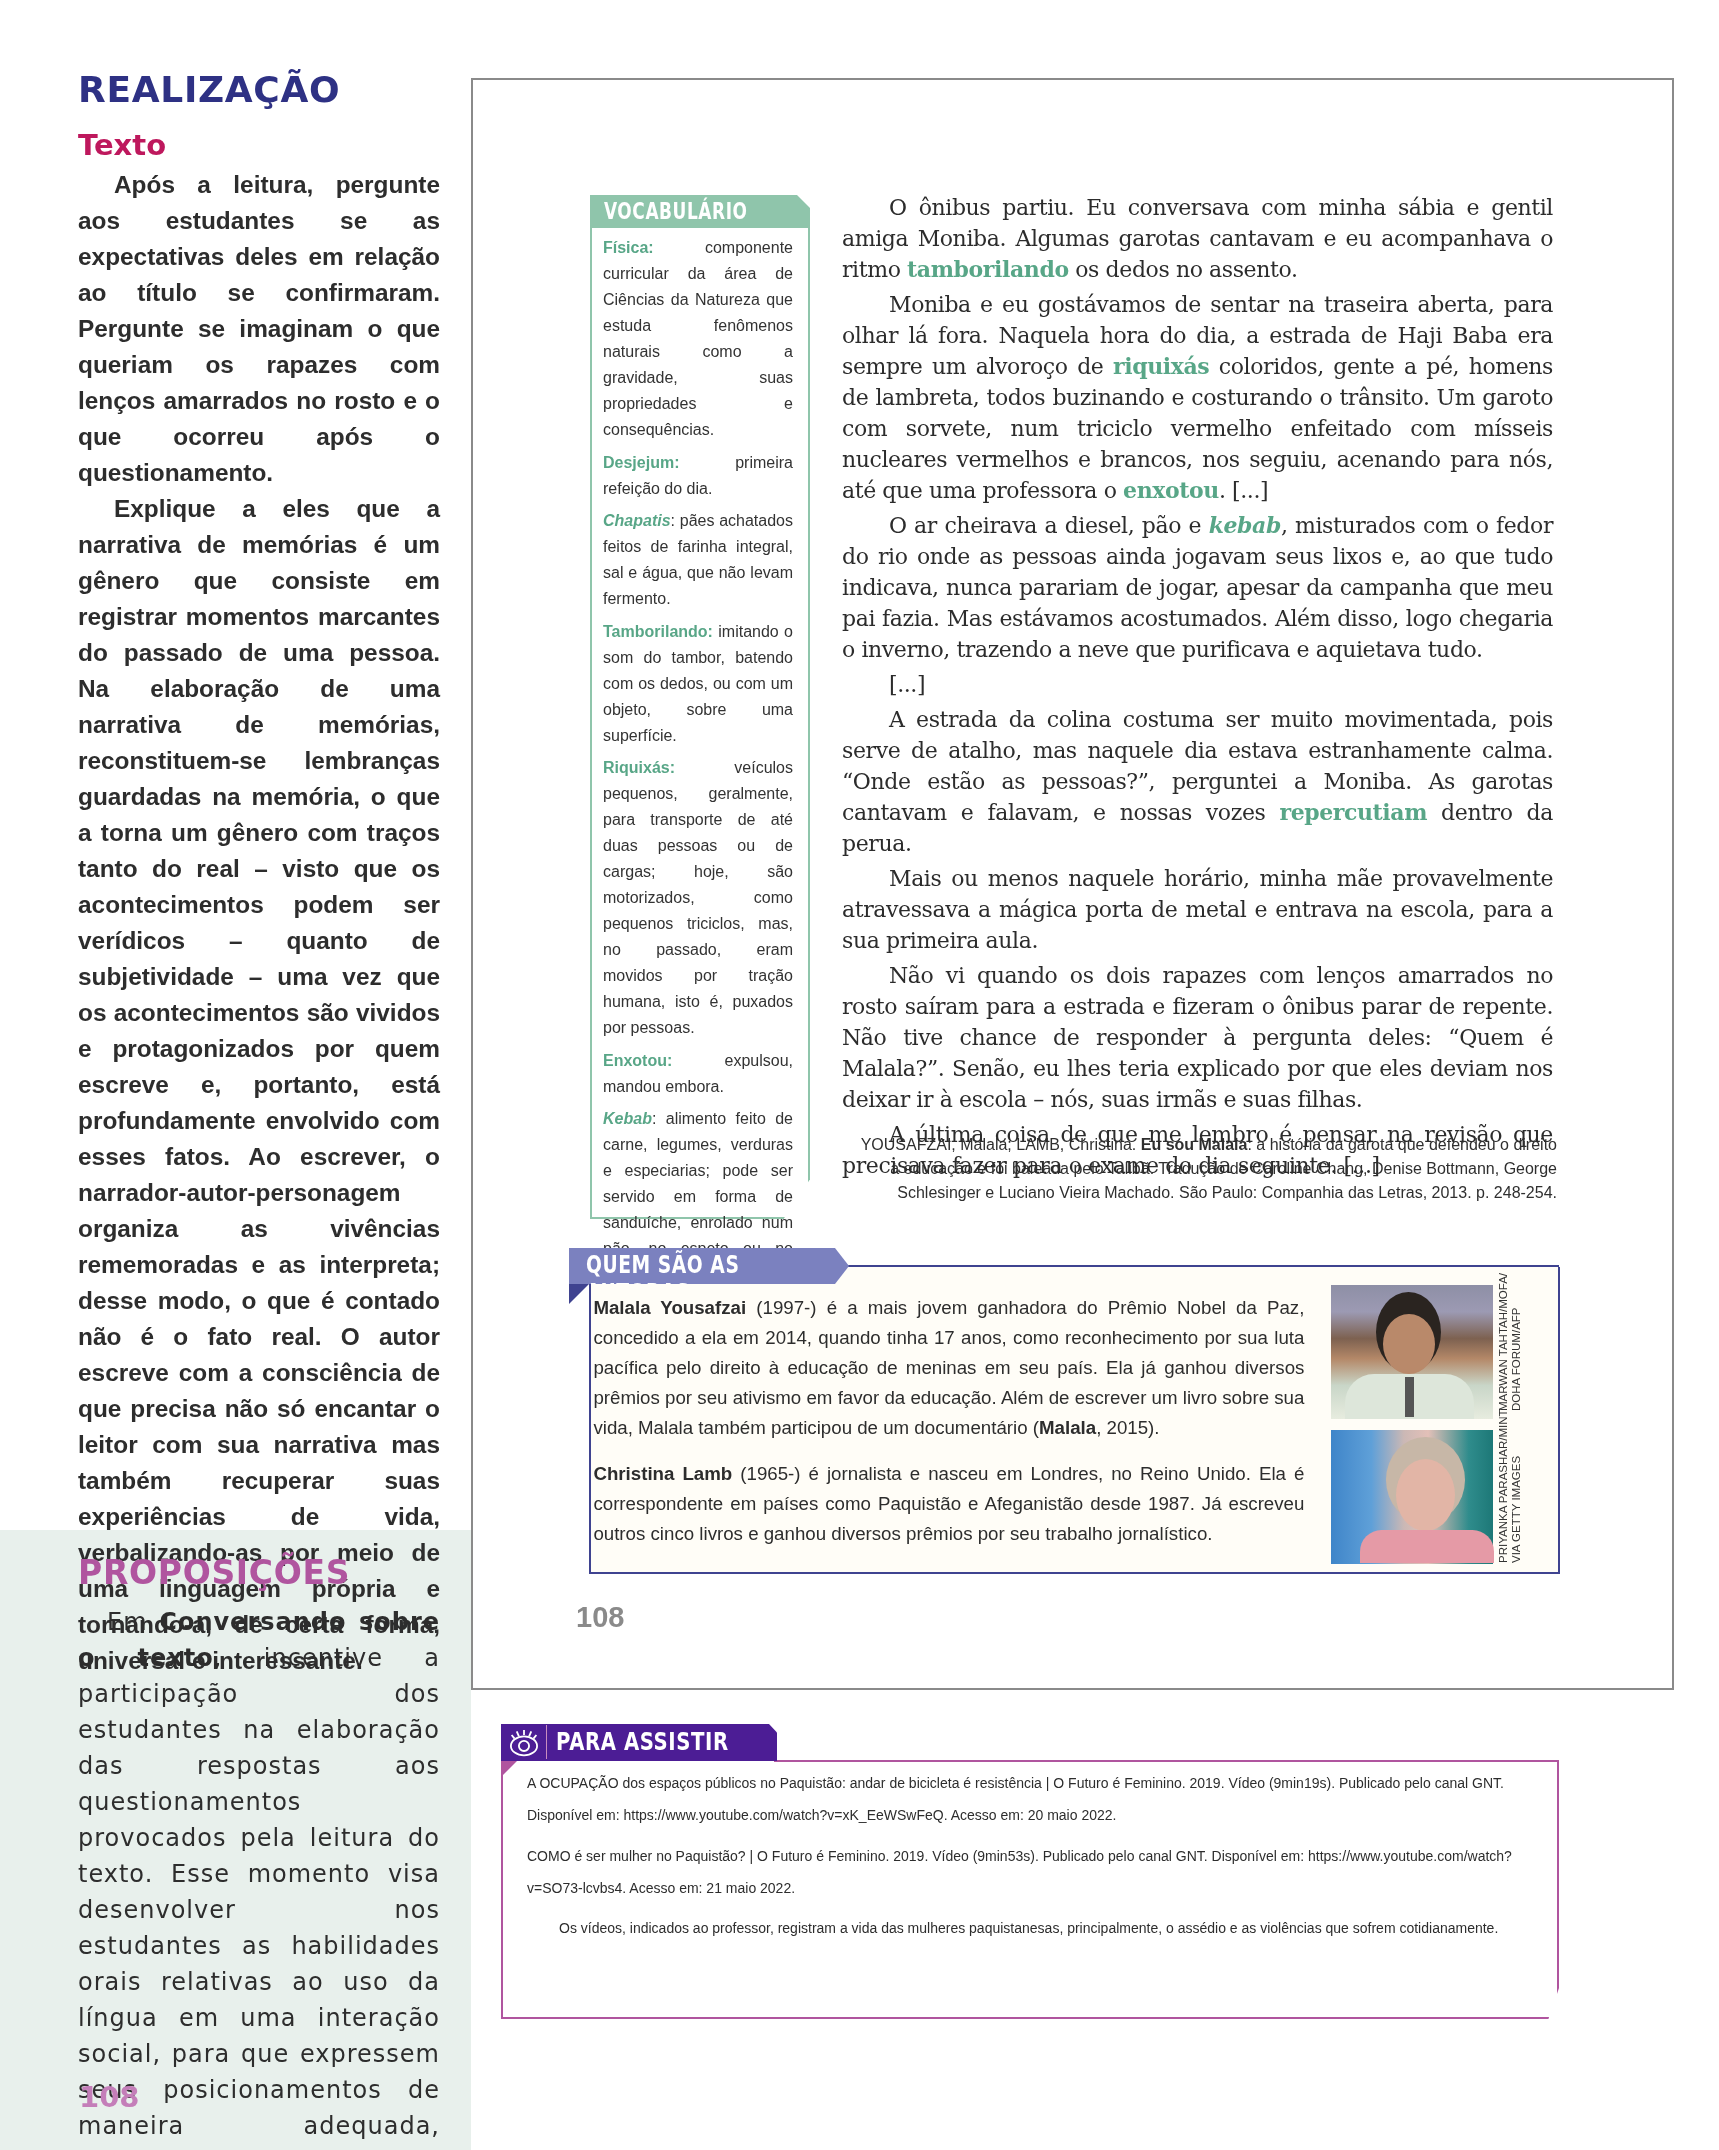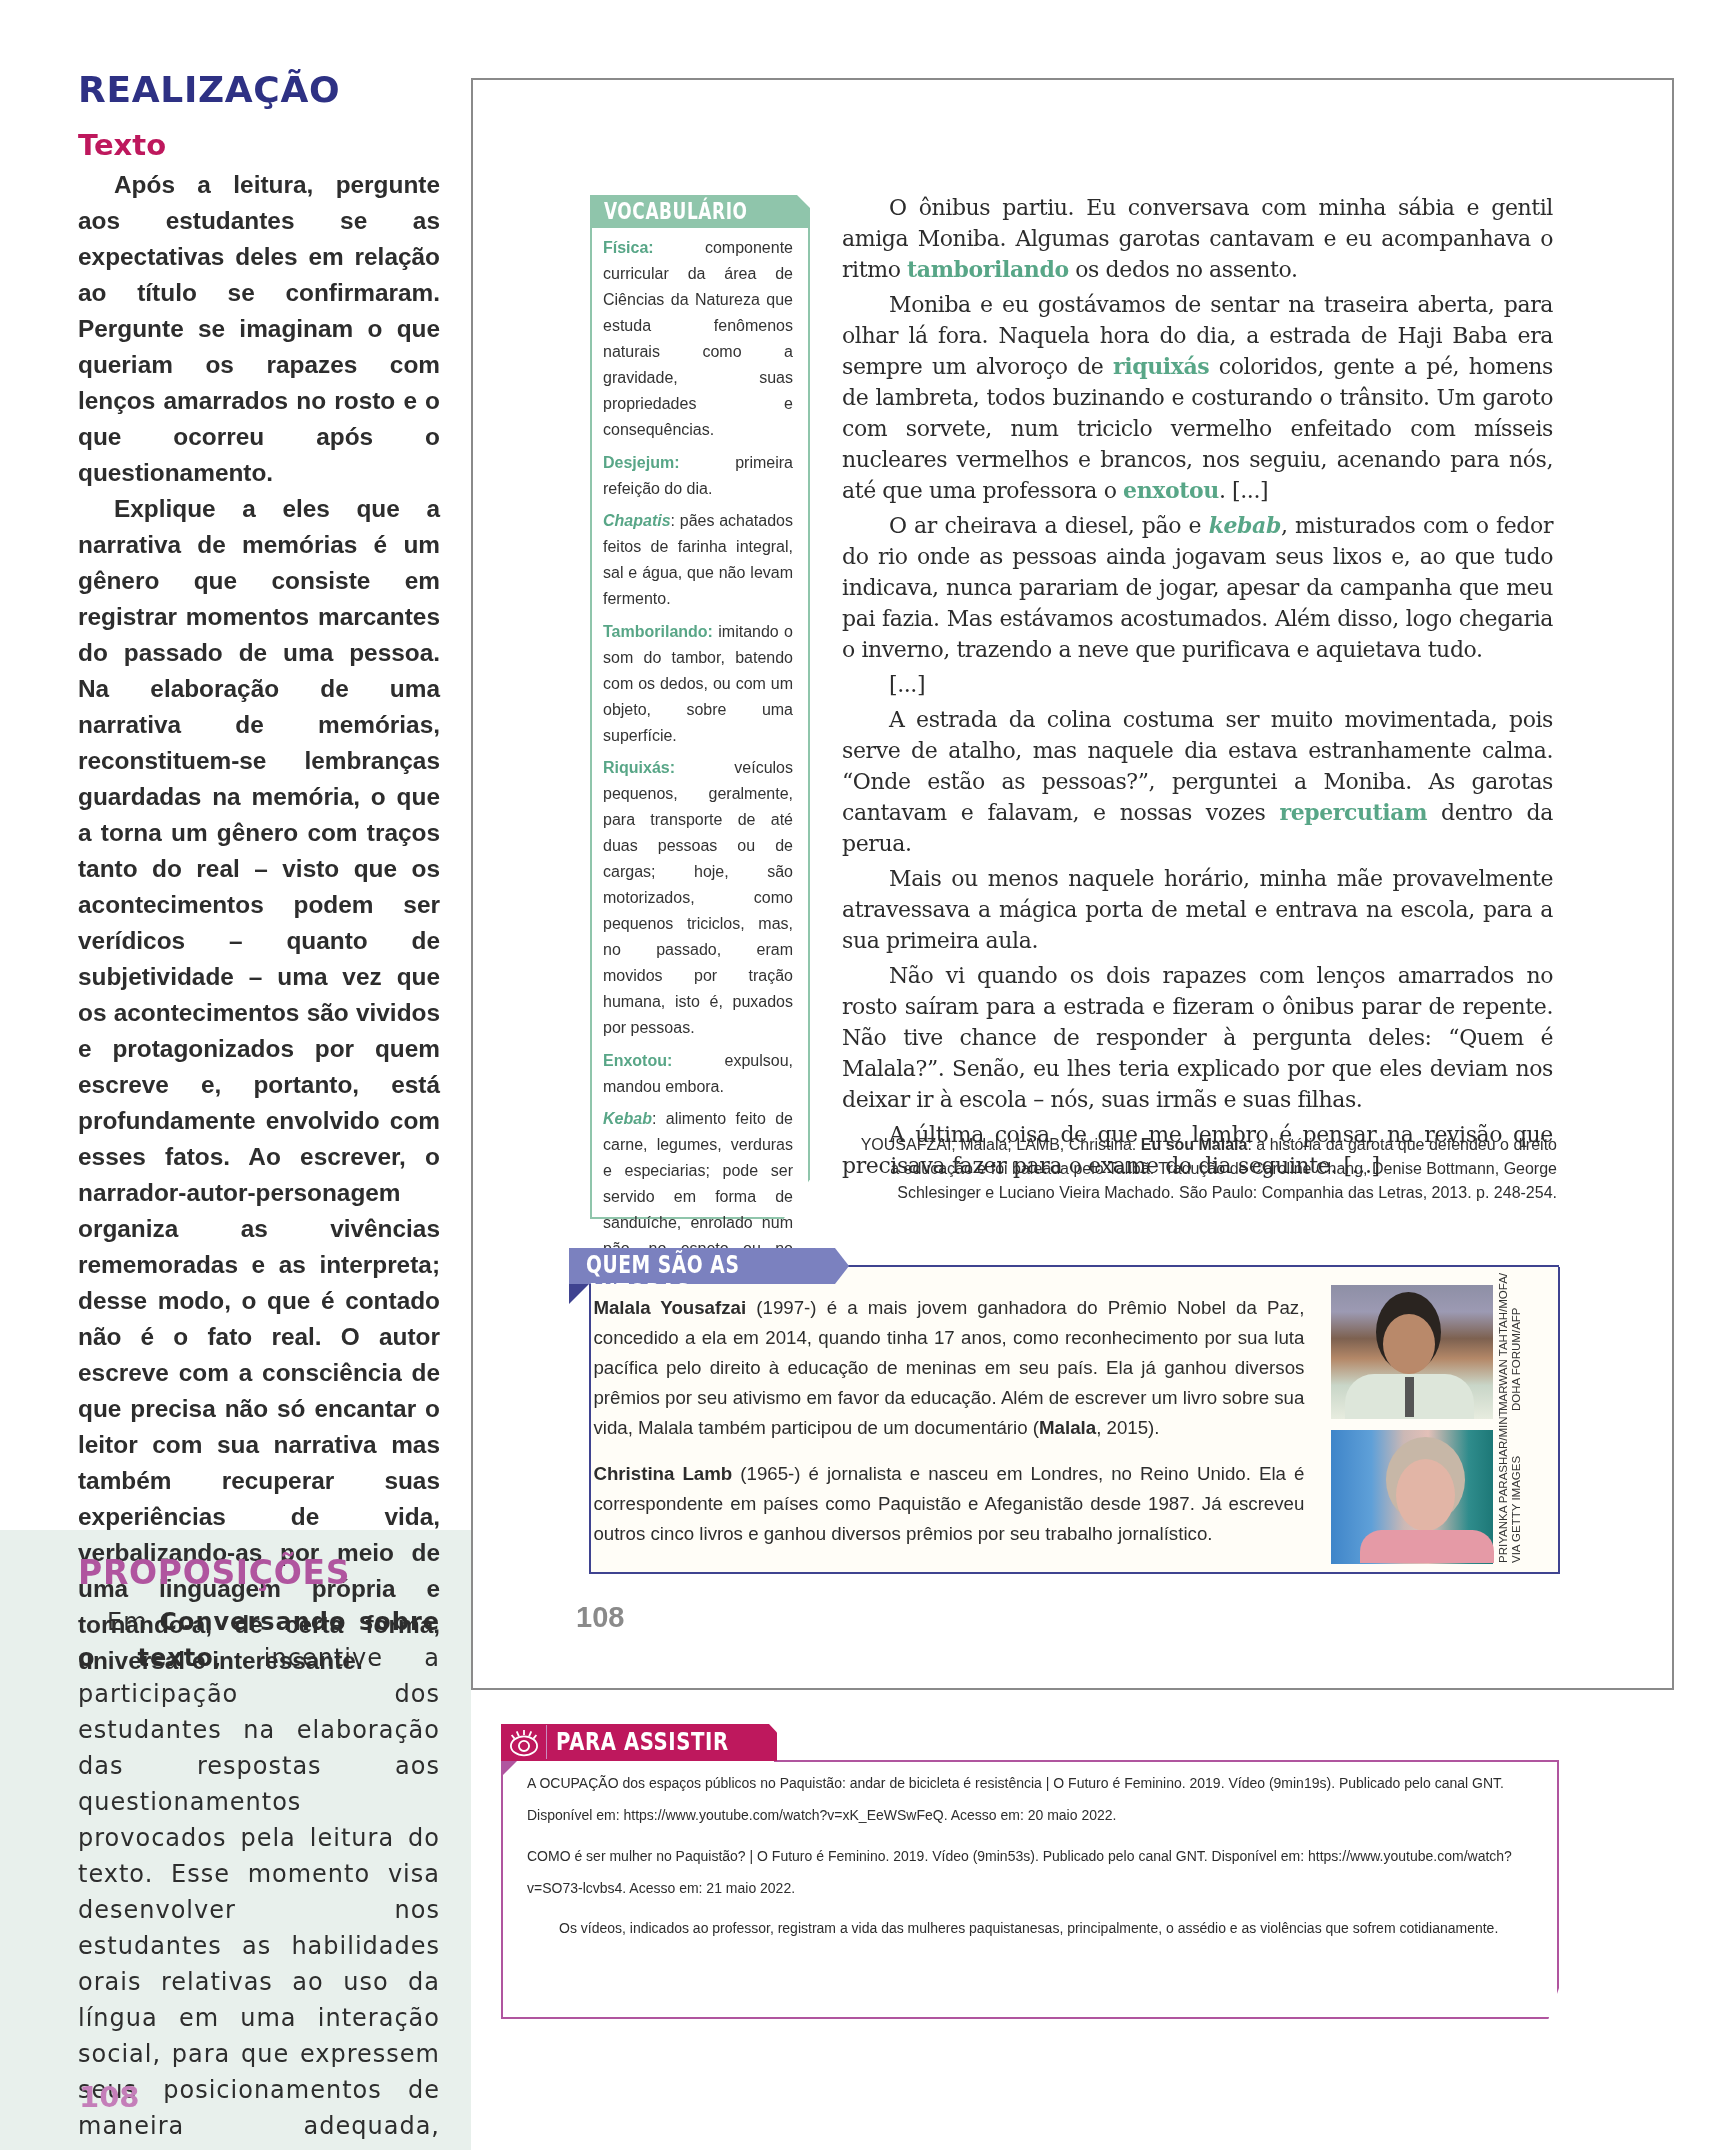--- a/index.html
+++ b/index.html
@@ -75,21 +75,21 @@
     background: linear-gradient(90deg, #3f85c9 0%, #5fa0d8 25%, #cbb8b5 45%, #e3c0b8 60%, #2f8c8c 85%, #1d7877 100%); }
   .photo-face { border-radius: 50%; }
   .credit { font-size: 11.5px; line-height: 13px; color: #333; white-space: nowrap;
     transform: rotate(-90deg); transform-origin: left top; font-family: "Liberation Sans Narrow", "Liberation Sans", sans-serif; }
 
   .student-pagenum { left: 576px; top: 1601px; font-size: 29px; font-weight: 700; color: #8a8a8a;
     font-family: "Liberation Sans Narrow", "Liberation Sans", sans-serif; }
 
   
   .assistir { left: 501px; top: 1724px; width: 1061px; height: 309px; }
-  .assistir-head { left: 0; top: 0; width: 276px; height: 37px; background: #be185d;
+  .assistir-head { left: 0; top: 0; width: 276px; height: 37px; background: #4c1d95;
     clip-path: polygon(0 0, 268px 0, 276px 8.6px, 276px 37px, 0 37px); }
   .assistir-line { left: 273px; top: 36px; width: 785px; height: 2.2px; background: #b0559f; }
   .assistir-icon { left: 7.2px; top: 2.9px; width: 32px; height: 32px; }
   .assistir-divider { left: 45px; top: 1.4px; width: 1.4px; height: 34px; background: #c98dbf; }
   .assistir-title { left: 55px; top: 4.3px; font-size: 24px; font-weight: 700; color: #fff; letter-spacing: 0.7px;
     font-family: "DejaVu Sans", sans-serif; transform: scaleX(0.82); transform-origin: left; }
   .assistir-body { left: 0; top: 37px; width: 1058px; height: 258px; border-left: 2.2px solid #b0559f; border-right: 2.2px solid #b0559f; border-bottom: 2.2px solid #b0559f; box-sizing: border-box;
     clip-path: polygon(0 0, 100% 0, 100% 88%, 99% 100%, 0 100%); }
   .assistir-corner { left: 0; top: 37px; width: 0; height: 0; border-top: 16px solid #b0559f; border-right: 16px solid transparent; }
   .assistir-text { left: 26px; top: 56px; width: 1022px; font-size: 14px; line-height: 32px; color: #2d2d2d;

